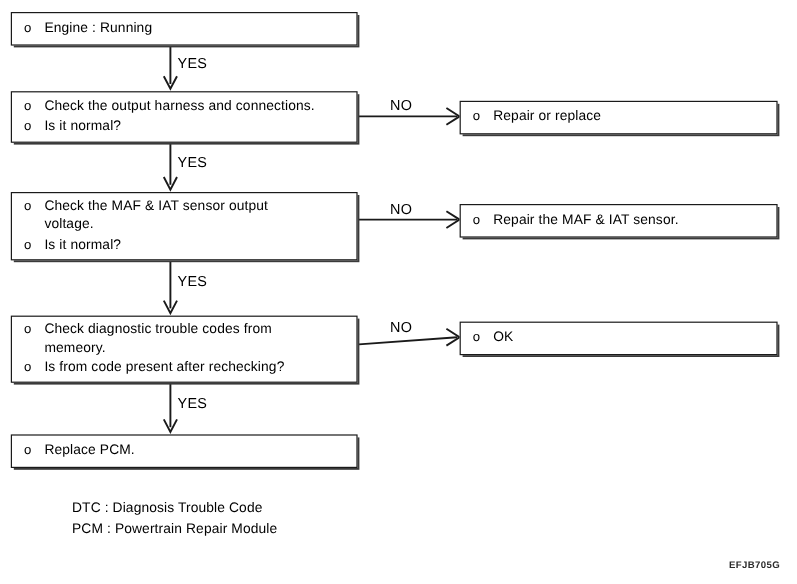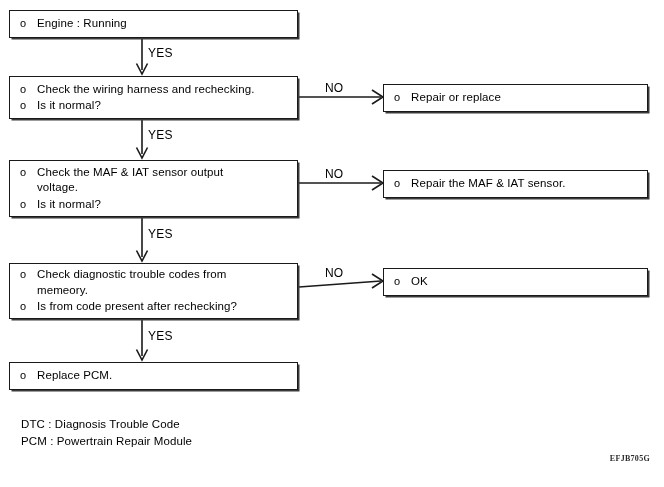--- a/index.html
+++ b/index.html
@@ -72,33 +72,33 @@
   #legend {
     position: absolute;
     left: 21px;
     top: 416px;
   }
   .legend-line {
     font-size: 11.5px;
     line-height: 17px;
     letter-spacing: 0.1px;
     white-space: nowrap;
+    margin-left: 39px;
   }
 
   
   #figure-code {
     position: absolute;
     right: 14px;
-    bottom: 24px;
+    bottom: 12px;
     font-size: 8px;
     letter-spacing: 0.3px;
     font-weight: bold;
     color: #2b2b2b;
     white-space: nowrap;
-    font-family: Liberation Serif, serif;
   }
 </style>
 </head>
 <body>
 
 <div id="page">
 
   <svg id="connectors" viewBox="0 0 664 487" width="664" height="487">
 
     <g>
@@ -143,21 +143,21 @@
         <span class="bullet">o</span>
         <span class="line-text">Engine : Running</span>
       </div>
     </div>
   </div>
 
   <div class="node" style="left:9px; top:76px; width:289px; height:43px;">
     <div class="node-lines">
       <div class="line">
         <span class="bullet">o</span>
-        <span class="line-text">Check the wiring harness and rechecking.</span>
+        <span class="line-text">Check the output harness and connections.</span>
       </div>
       <div class="line">
         <span class="bullet">o</span>
         <span class="line-text">Is it normal?</span>
       </div>
     </div>
   </div>
 
   <div class="node" style="left:9px; top:160px; width:289px; height:57px;">
     <div class="node-lines">

